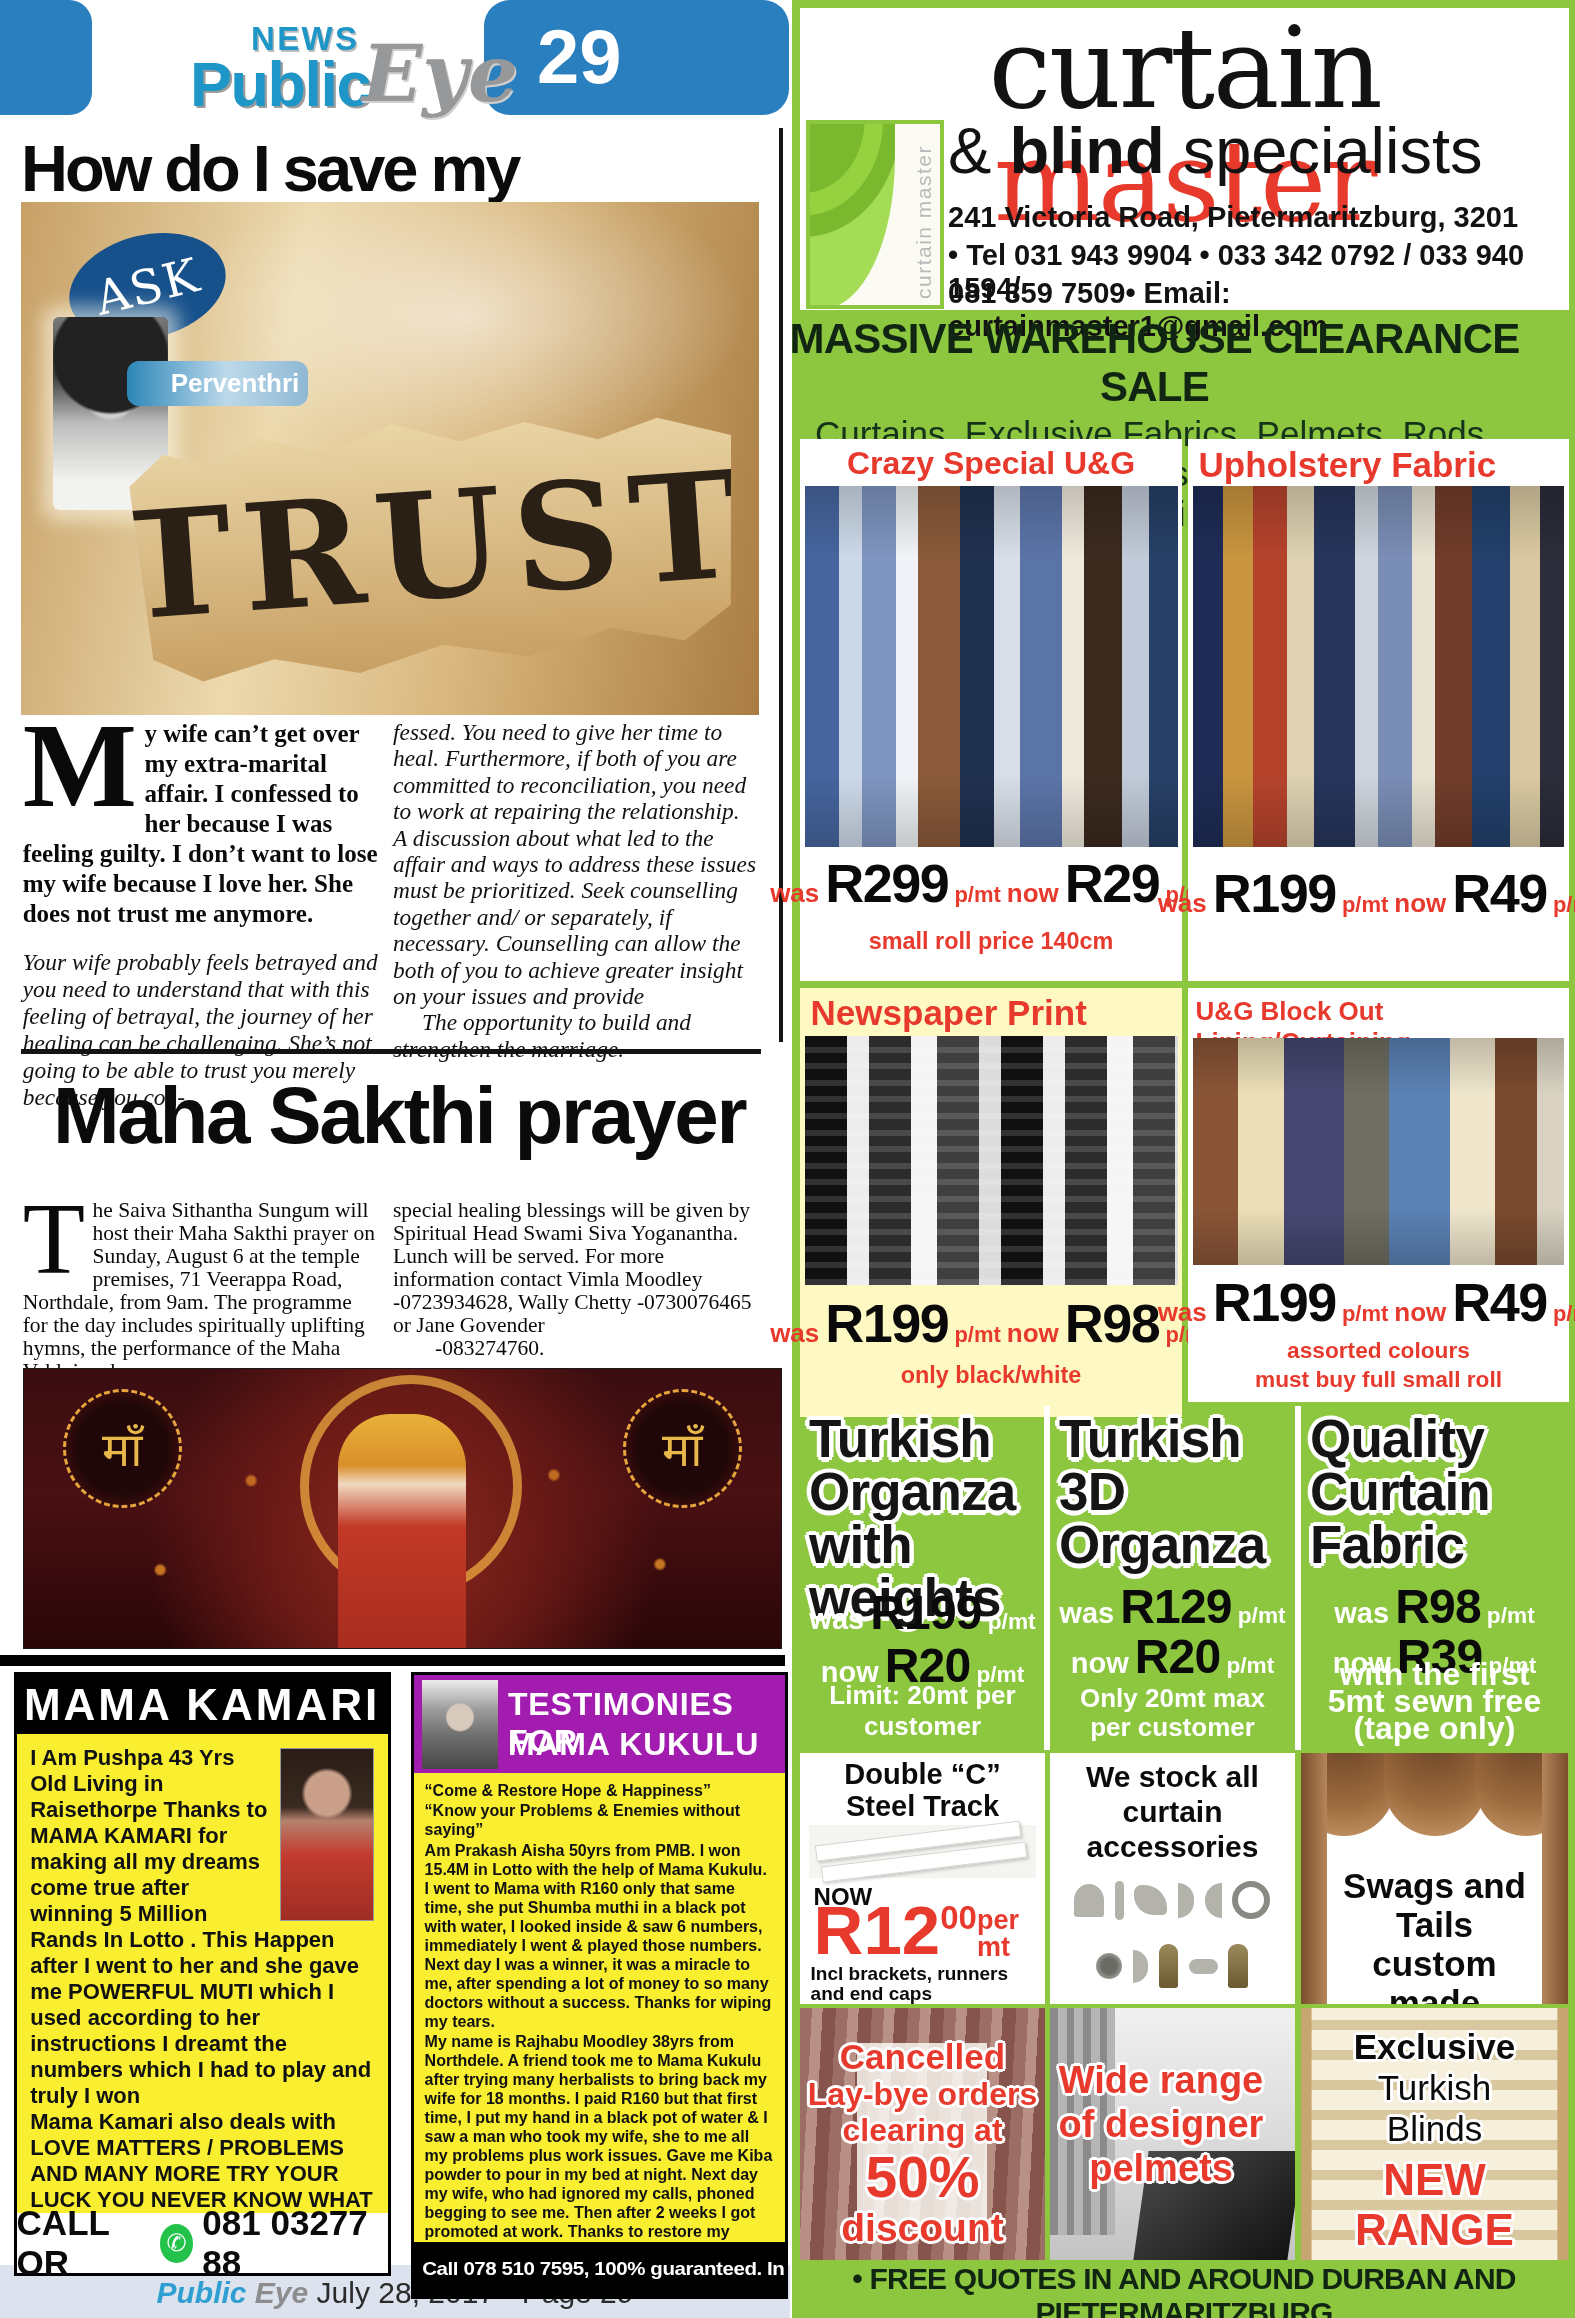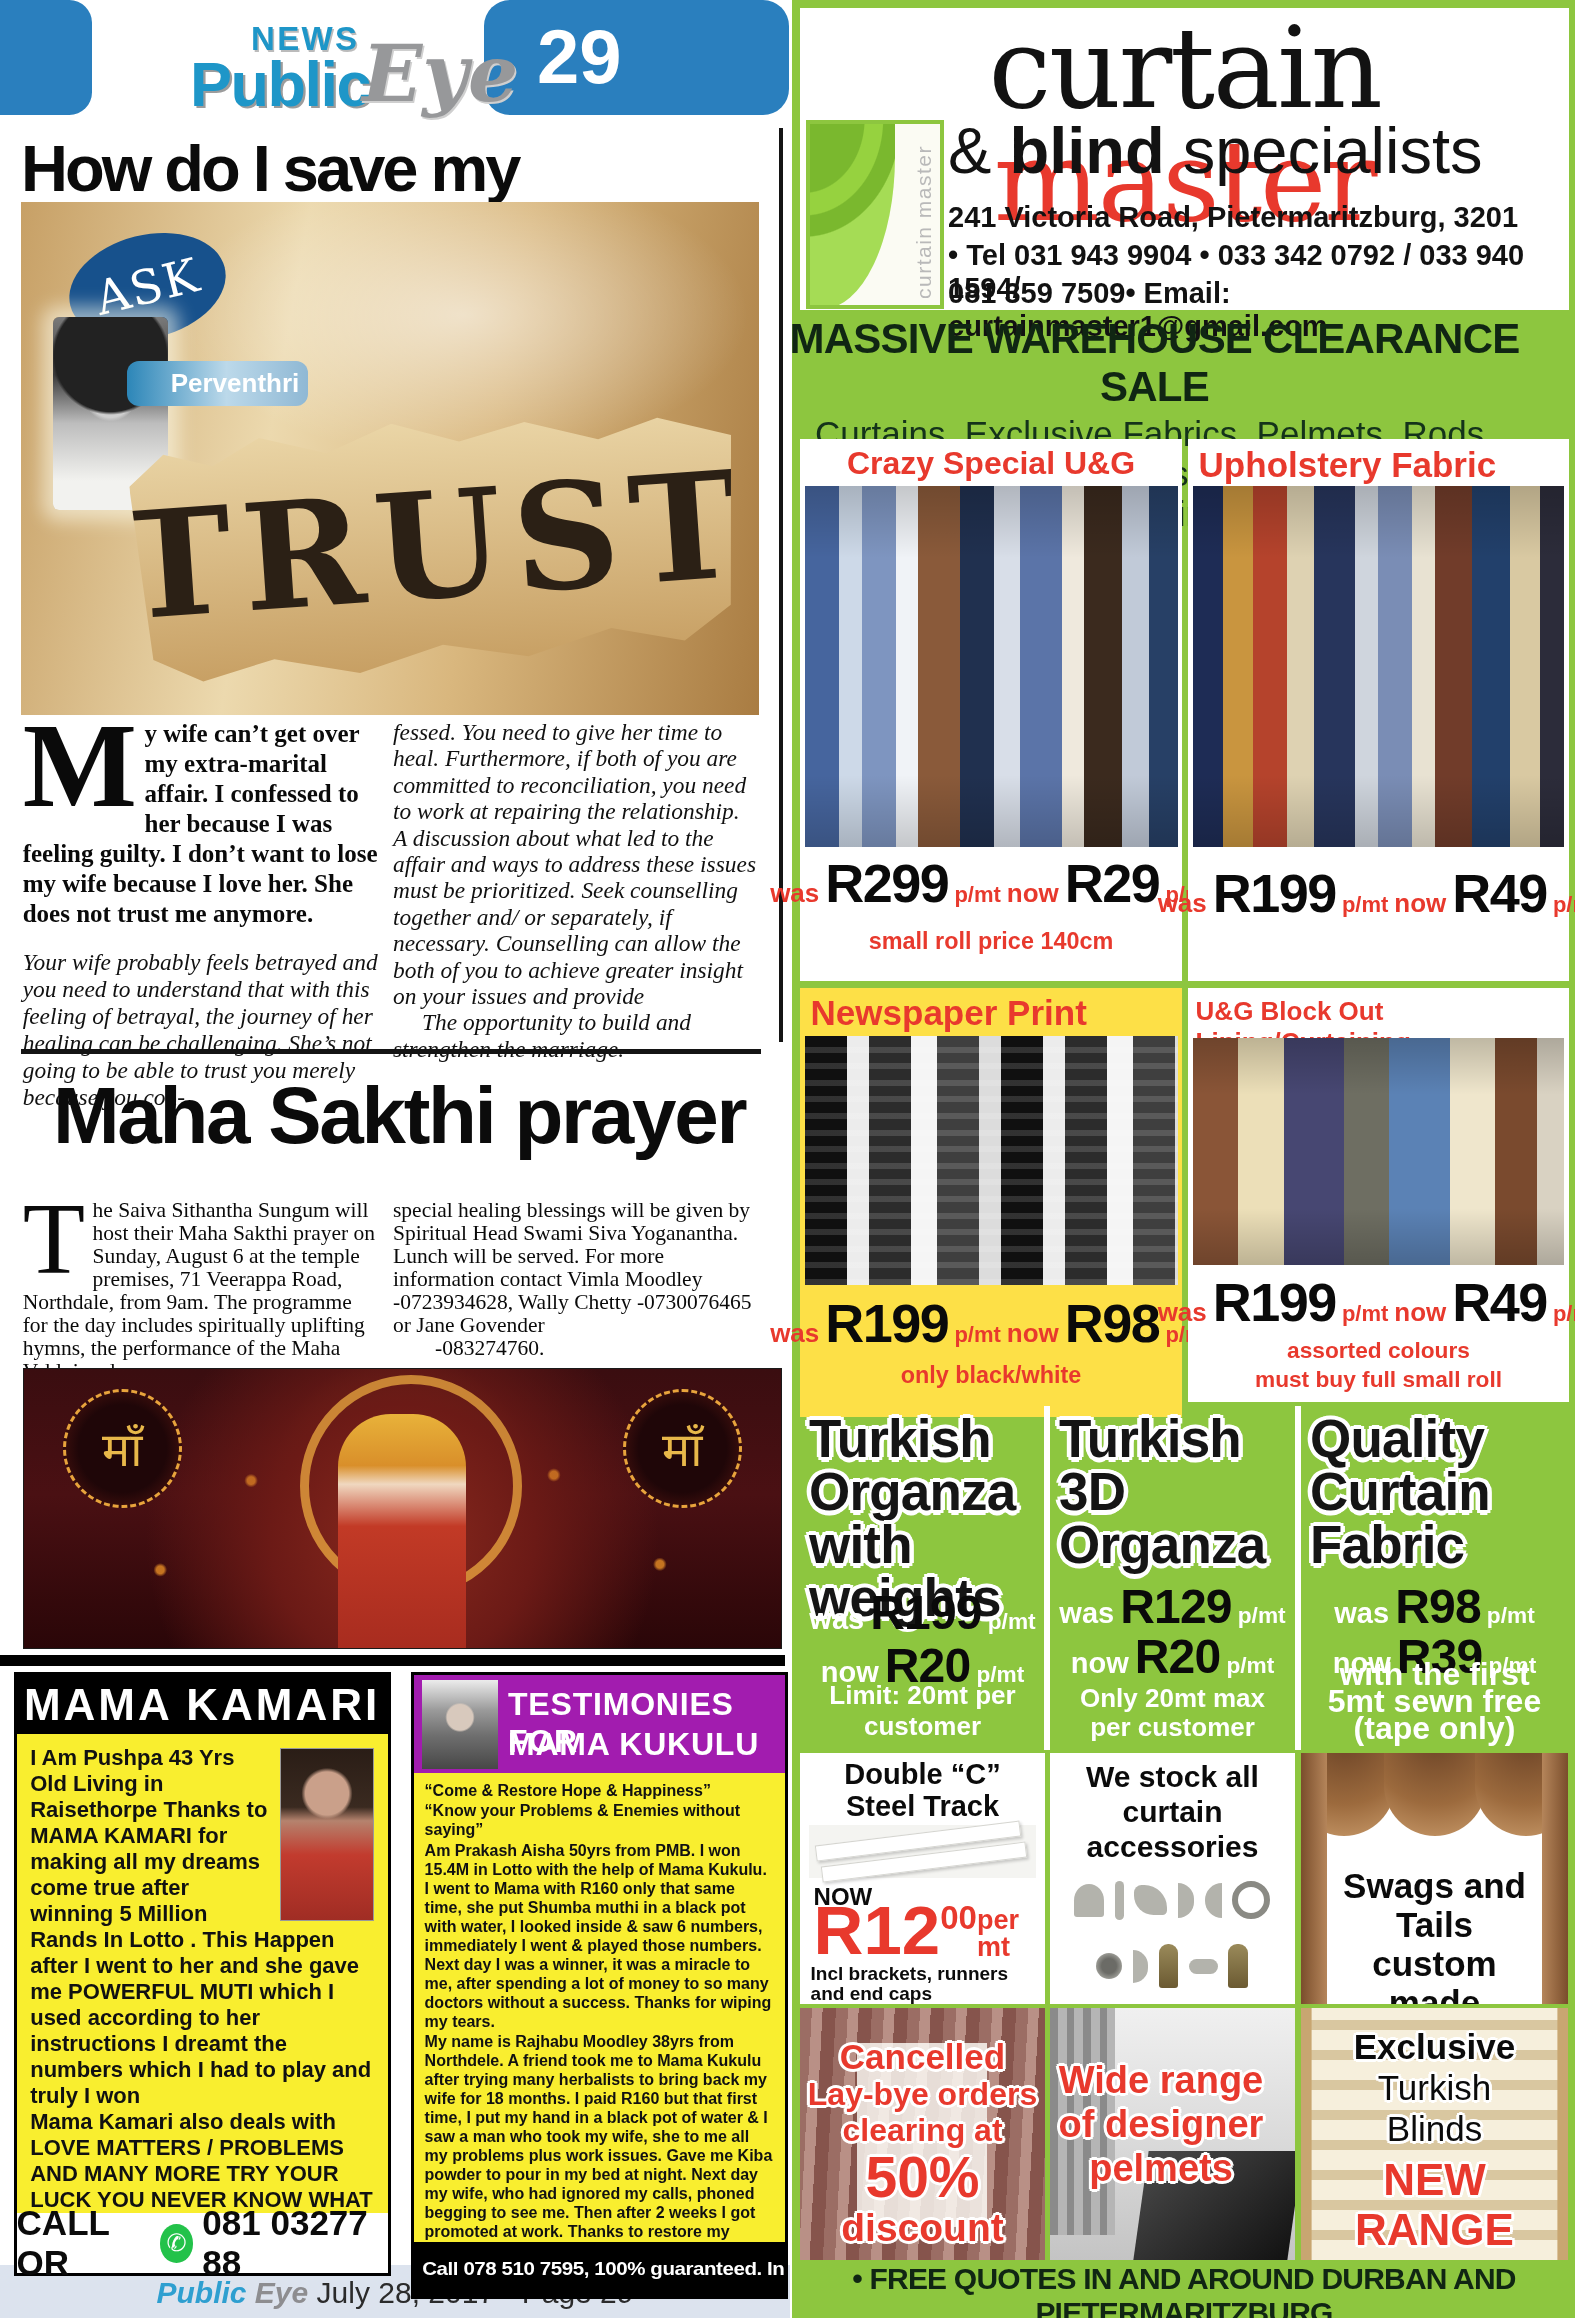--- a/index.html
+++ b/index.html
@@ -231,21 +231,21 @@
     <div class="ab pricerow" style="left:0;top:427px;width:381px;">
       <span class="plabel">was</span>
       <span class="pnum">R199</span>
       <span class="pper">p/mt</span>
       <span class="plabel">now</span>
       <span class="pnum">R49</span>
       <span class="pper">p/mt</span>
     </div>
   </div>
 
-  <div class="ab" style="left:800px;top:988px;width:382px;height:429px;background:#fde047;">
+  <div class="ab" style="left:800px;top:988px;width:382px;height:429px;background:#fef9c3;">
     <div class="cellhead" style="font-size:35px;margin:4.5px 0 0 10.6px;">Newspaper Print</div>
     <div class="ab" style="left:4.5px;top:48px;width:373px;height:249px;
                 background:repeating-linear-gradient(0deg, rgba(255,255,255,.14) 0 6px, transparent 6px 16.6px),
                 repeating-linear-gradient(90deg,#101010 0 42px,#ececec 42px 64px,#2c2c2c 64px 106px,#f5f5f5 106px 132px,#3f3f3f 132px 174px,#dcdcdc 174px 196px);"></div>
     <div class="ab pricerow" style="left:0;top:308px;width:382px;">
       <span class="plabel">was</span>
       <span class="pnum">R199</span>
       <span class="pper">p/mt</span>
       <span class="plabel">now</span>
       <span class="pnum">R98</span>

